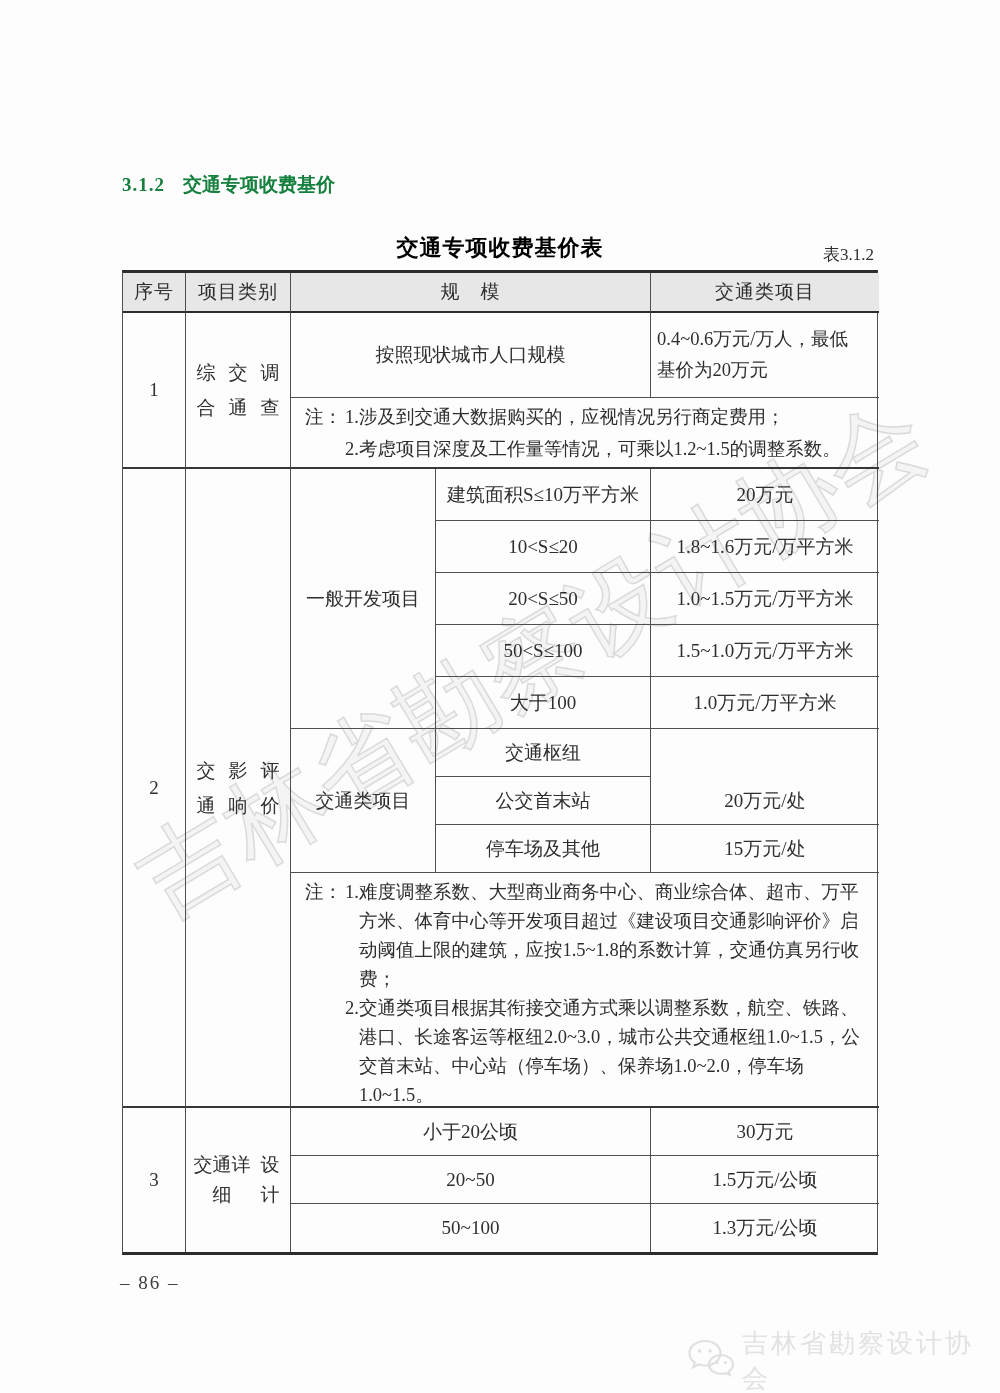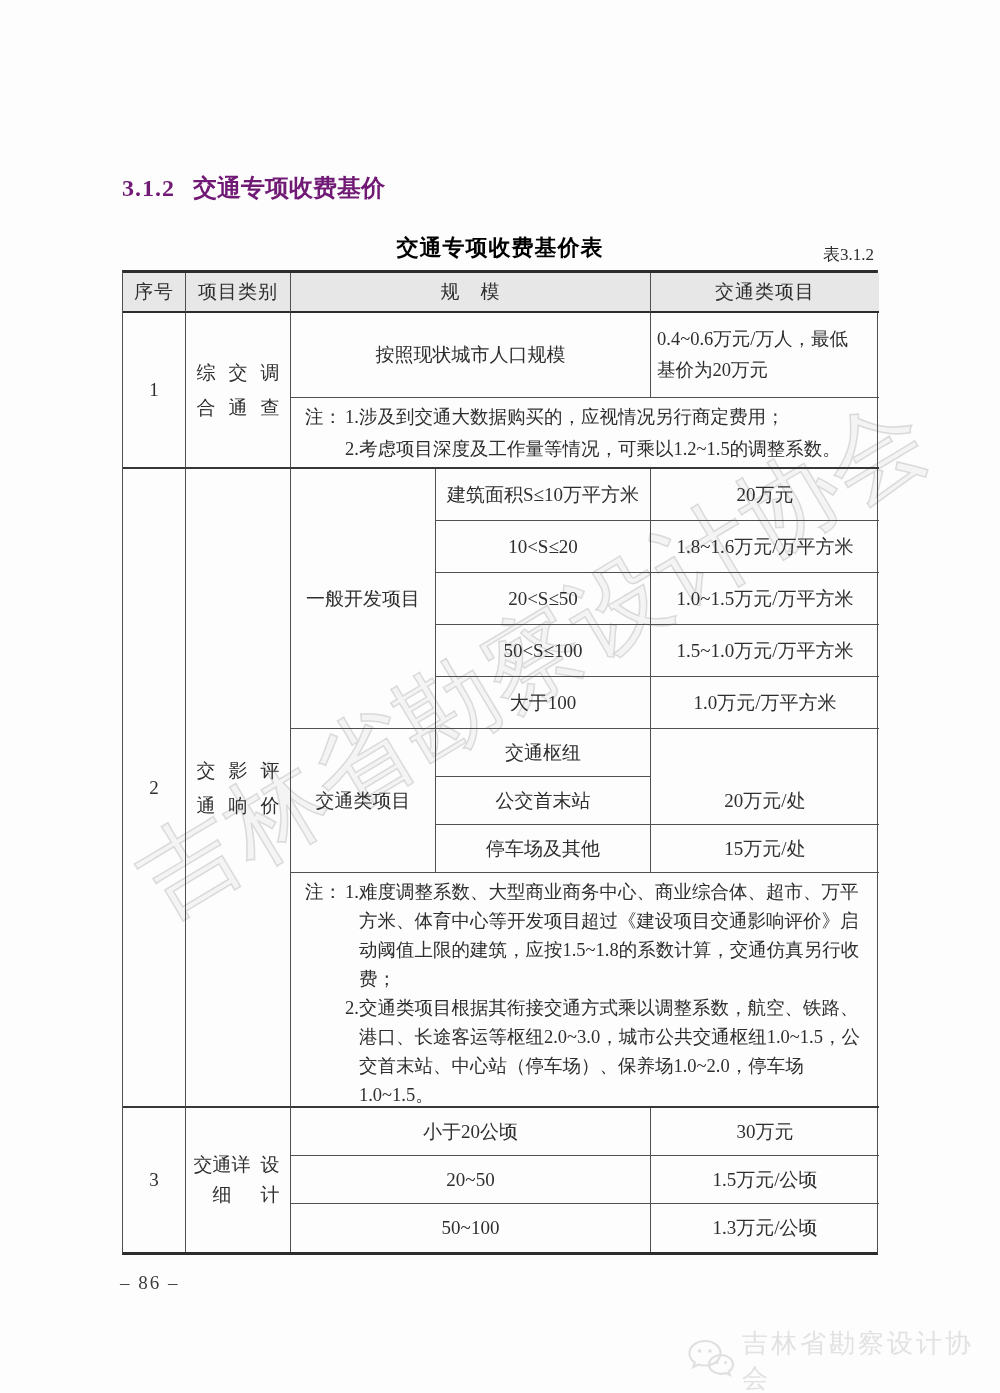--- a/index.html
+++ b/index.html
@@ -8,21 +8,21 @@
     position:relative;
     background:#fdfdfd;
     font-family:"Liberation Serif","DejaVu Serif",serif;
     color:#2e2e2e;
     overflow:hidden;
   }
 
   
   .sec-heading {
     position:absolute; left:122px; top:172px;
-    font-size:24px; font-weight:bold; color:#701a75;
+    font-size:19px; font-weight:bold; color:#15803d;
   }
   .sec-heading .num { margin-right:18px; letter-spacing:1px; }
   .table-title {
     position:absolute; left:122px; top:233px; width:756px;
     text-align:center; font-size:22px; font-weight:bold; color:#000000;
     letter-spacing:1px;
   }
   .table-ref {
     position:absolute; left:122px; top:243px; width:752px;
     text-align:right; font-size:17px; color:#2e2e2e;

